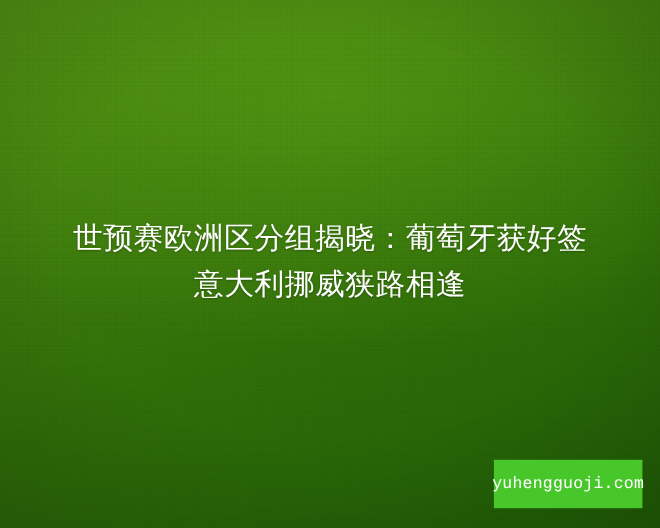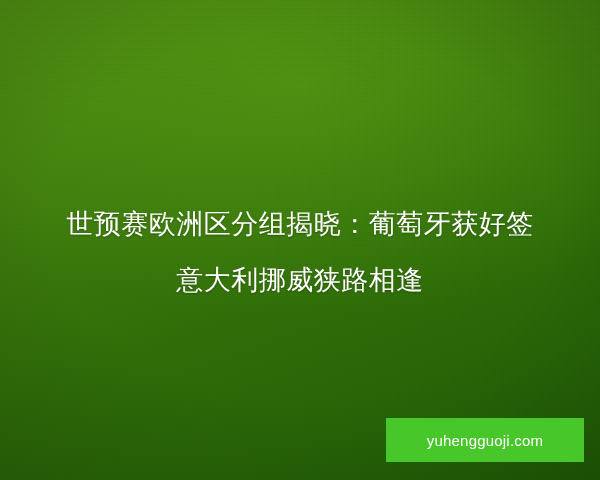--- a/index.html
+++ b/index.html
@@ -40,42 +40,42 @@
     background: radial-gradient(ellipse 95% 85% at 50% 45%, rgba(0,0,0,0) 45%, rgba(0,0,0,0.22) 100%);
   }
   .headline {
     position: absolute;
     left: 0;
     right: 0;
     top: 196px;
     text-align: center;
     color: #ffffff;
     font-size: 27px;
-    line-height: 56px;
+    line-height: 42px;
     letter-spacing: 0.5px;
     font-family: "DejaVu Sans", "Liberation Sans", sans-serif;
     text-shadow: 0 1px 2px rgba(0,0,0,0.28);
     padding: 0 28px;
     box-sizing: border-box;
     white-space: pre-line;
   }
   .watermark {
     position: absolute;
     right: 16px;
     bottom: 18px;
-    width: 198px;
+    width: 135px;
     height: 44px;
     background: #48c72a;
     display: flex;
     align-items: center;
     justify-content: center;
     color: #ffffff;
     font-size: 15px;
     letter-spacing: 0.2px;
-    font-family: Liberation Sans, sans-serif;
+    font-family: Liberation Mono, monospace;
   }
 </style>
 </head>
 <body>
 
 <div class="banner">
   <div class="grain"></div>
   <div class="vignette"></div>
 
   <div class="headline">世预赛欧洲区分组揭晓：葡萄牙获好签

